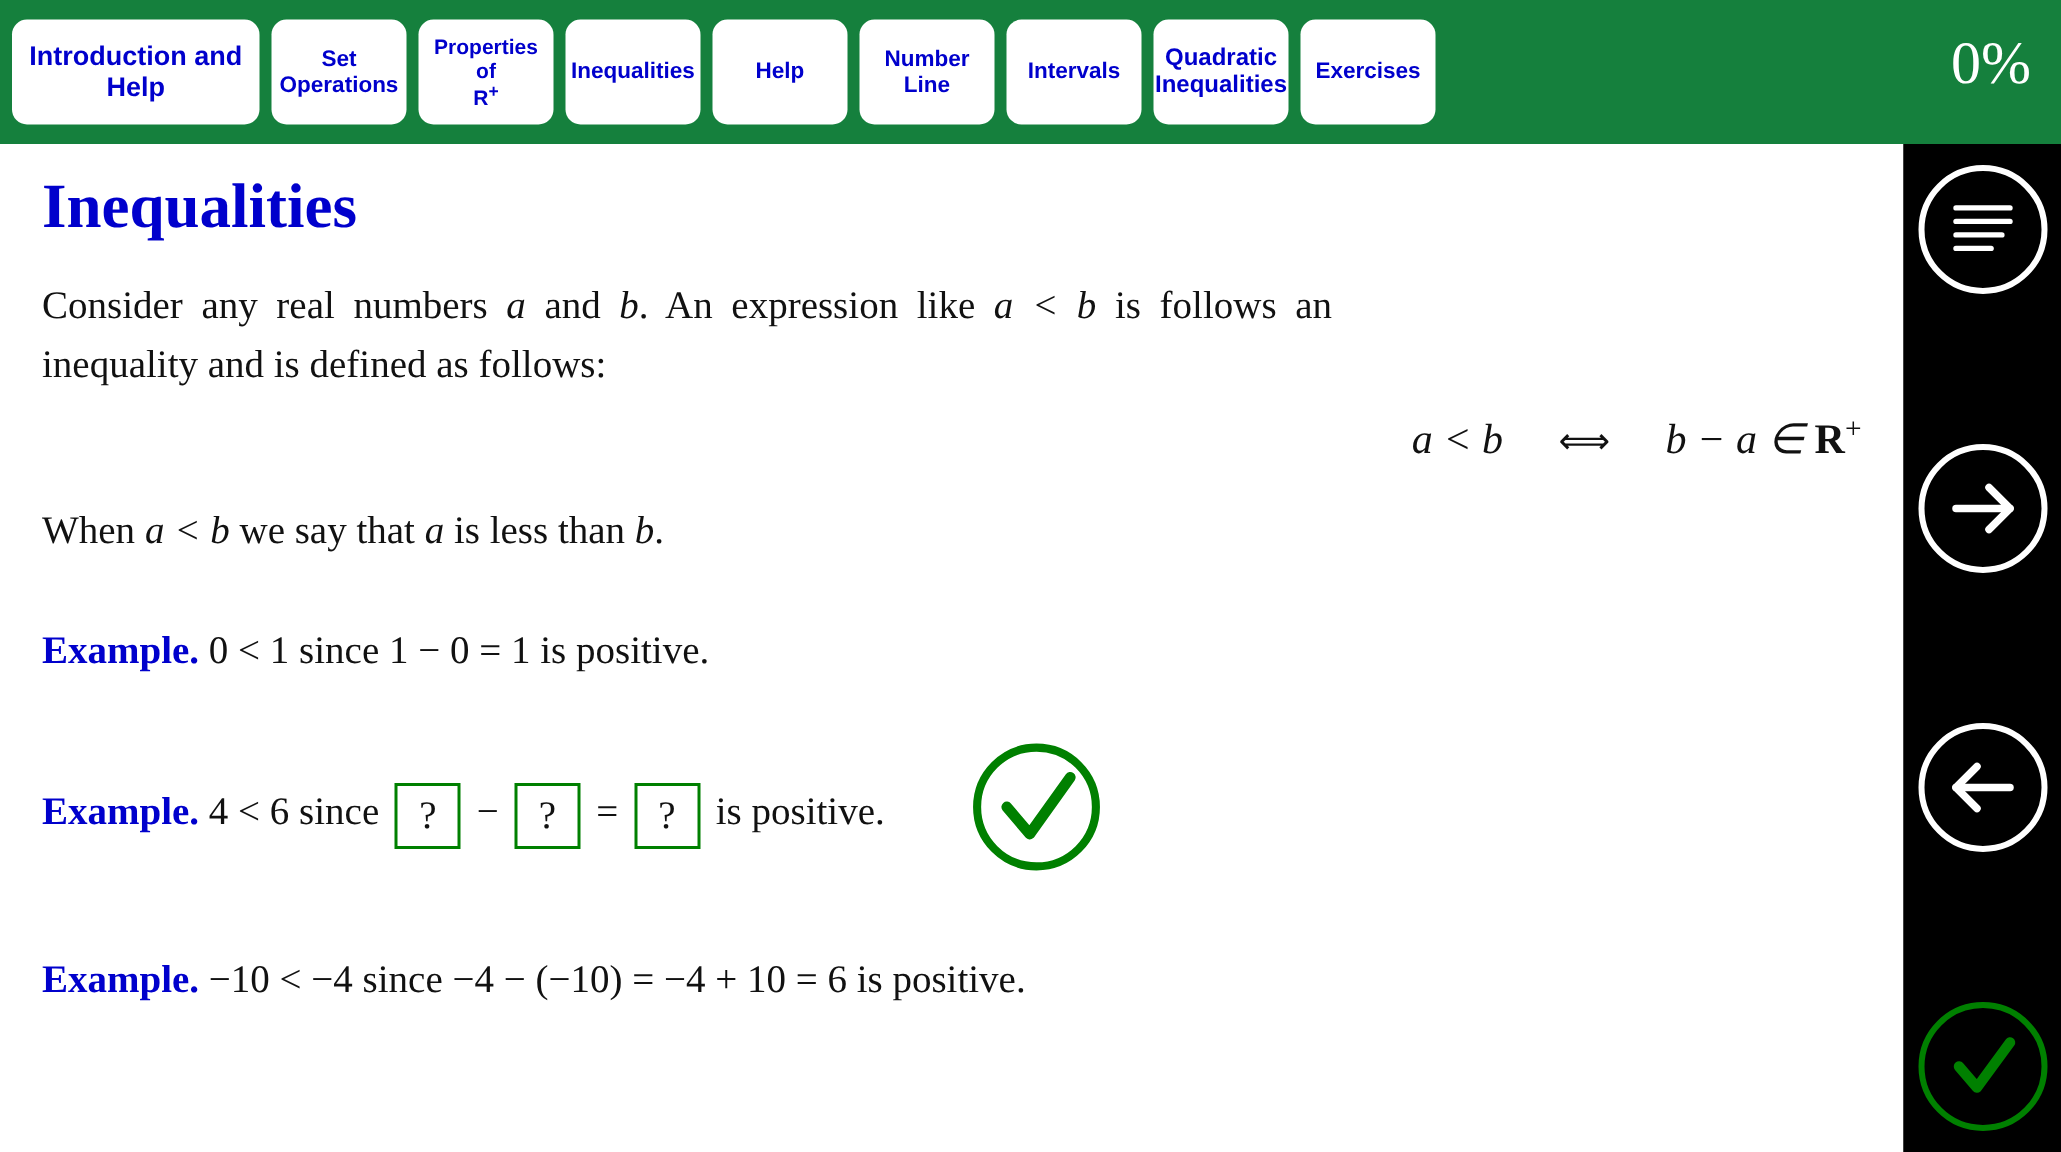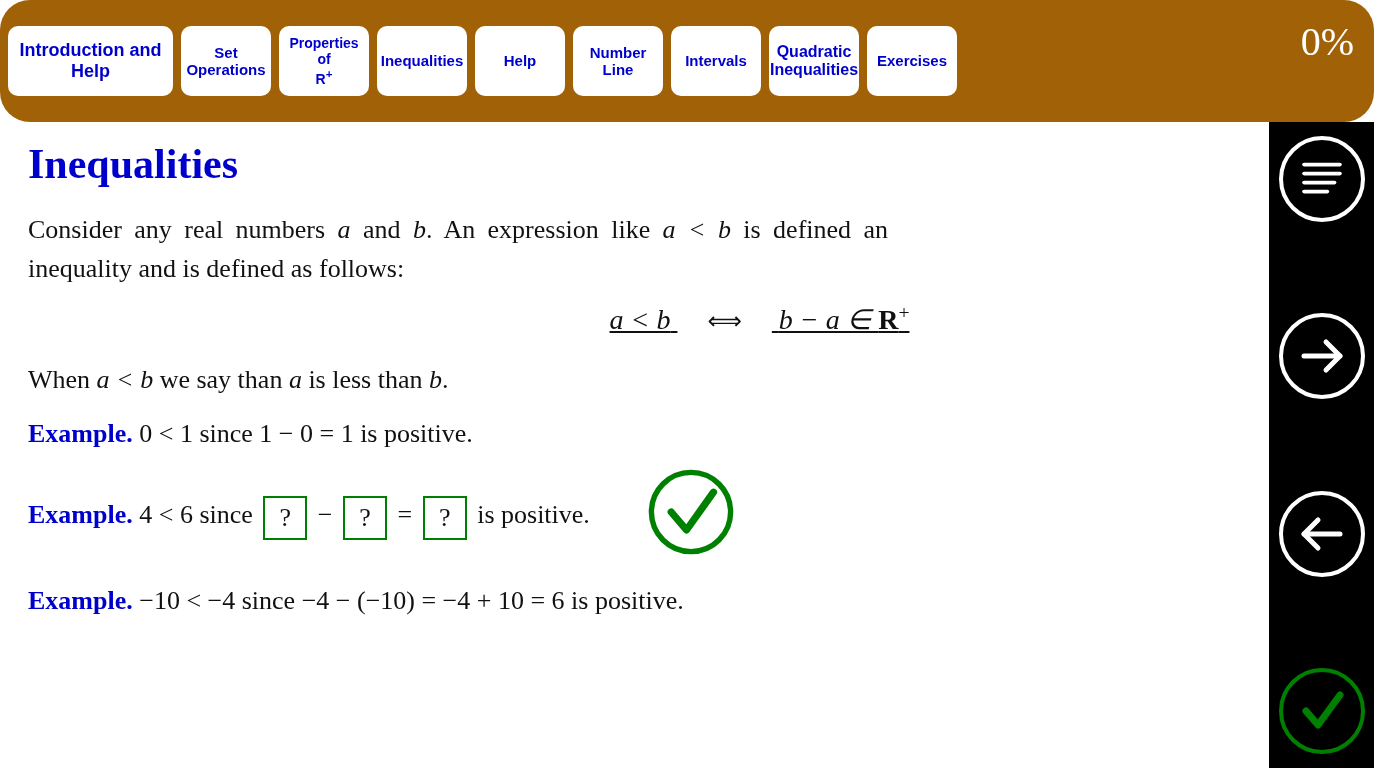--- a/index.html
+++ b/index.html
@@ -1,26 +1,25 @@
 <!DOCTYPE html>
 <html><head>
 <meta charset="utf-8">
 <style>
   * { box-sizing: border-box; margin: 0; padding: 0; }
   html, body { width: 1374px; height: 768px; overflow: hidden; font-family: Georgia, 'Times New Roman', serif; }
   body { display: flex; flex-direction: column; }
 
   .topbar {
-    background: #a16207;
-    height: 122px;
+    background: #15803d;
+    height: 96px;
     display: flex;
     align-items: center;
     padding: 0 8px;
     position: relative;
-    border-radius: 30px;
   }
   .tabs { display: flex; gap: 8px; align-items: center; }
   .tab {
     background: #fff;
     border-radius: 10px;
     width: 90px;
     height: 70px;
     display: flex;
     align-items: center;
     justify-content: center;
@@ -57,30 +56,29 @@
     color: #0000cc;
     font-size: 42px;
     font-weight: bold;
     margin-bottom: 22px;
     font-family: Georgia, serif;
   }
   .para { line-height: 1.5; margin-bottom: 14px; text-align: justify; max-width: 860px; }
   .math-ital { font-style: italic; font-family: Georgia, serif; }
   .bold { font-weight: normal; }
   .formula {
-    text-align: center;
+    text-align: right;
     font-size: 28px;
     margin: 14px 0 24px 0;
     padding-left: 250px;
-    text-decoration: underline;
   }
   .formula .iff { display: inline-block; margin: 0 30px; position: relative; font-size: 24px;}
   .rplus { font-family: Georgia, serif; font-weight: bold; }
   .rplus sup { font-weight: normal; font-size: 0.7em; }
-  .example { margin-top: 20px; font-size: 26px; }
+  .example { margin-top: 46px; font-size: 26px; }
   .example .label { color: #0000cc; font-weight: bold; }
   .qbox {
     display: inline-block;
     border: 2px solid #008000;
     width: 44px;
     height: 44px;
     text-align: center;
     line-height: 40px;
     font-size: 26px;
     vertical-align: middle;
@@ -133,31 +131,31 @@
     <div class="tab">Exercises</div>
   </div>
   <div class="progress">0%</div>
 </div>
 
 <div class="main">
   <div class="content">
     <h1>Inequalities</h1>
 
     <div class="para">
-      <span>Consider any real numbers </span><span class="math-ital">a</span><span> and </span><span class="math-ital">b</span><span>. An expression like </span><span class="math-ital">a &lt; b</span><span> is defined an </span><span class="bold">inequality</span><span> and is defined as follows:</span>
+      <span>Consider any real numbers </span><span class="math-ital">a</span><span> and </span><span class="math-ital">b</span><span>. An expression like </span><span class="math-ital">a &lt; b</span><span> is follows an </span><span class="bold">inequality</span><span> and is defined as follows:</span>
     </div>
 
     <div class="formula">
       <span class="math-ital">a &lt; b</span>
       <span class="iff">⟺</span>
       <span class="math-ital">b − a ∈ </span><span class="rplus"><span>R</span><sup>+</sup></span>
     </div>
 
     <div class="para">
-      <span>When </span><span class="math-ital">a &lt; b</span><span> we say than </span><span class="math-ital">a</span><span> is </span><span class="bold">less than</span><span class="math-ital"> b</span><span>.</span>
+      <span>When </span><span class="math-ital">a &lt; b</span><span> we say that </span><span class="math-ital">a</span><span> is </span><span class="bold">less than</span><span class="math-ital"> b</span><span>.</span>
     </div>
 
     <div class="example">
       <span class="label">Example.</span><span> 0 &lt; 1  since  1 − 0 = 1 is positive.</span>
     </div>
 
     <div class="example">
       <span class="label">Example.</span><span> 4 &lt; 6  since  </span>
       <span class="qbox">?</span>
       <span> − </span>

